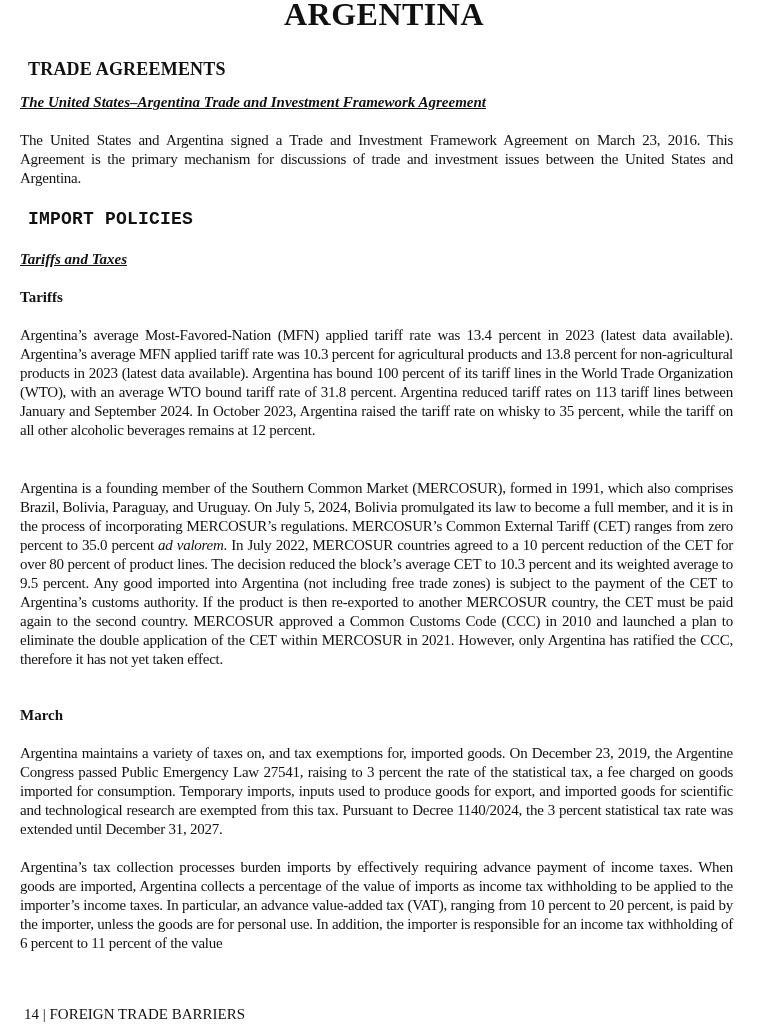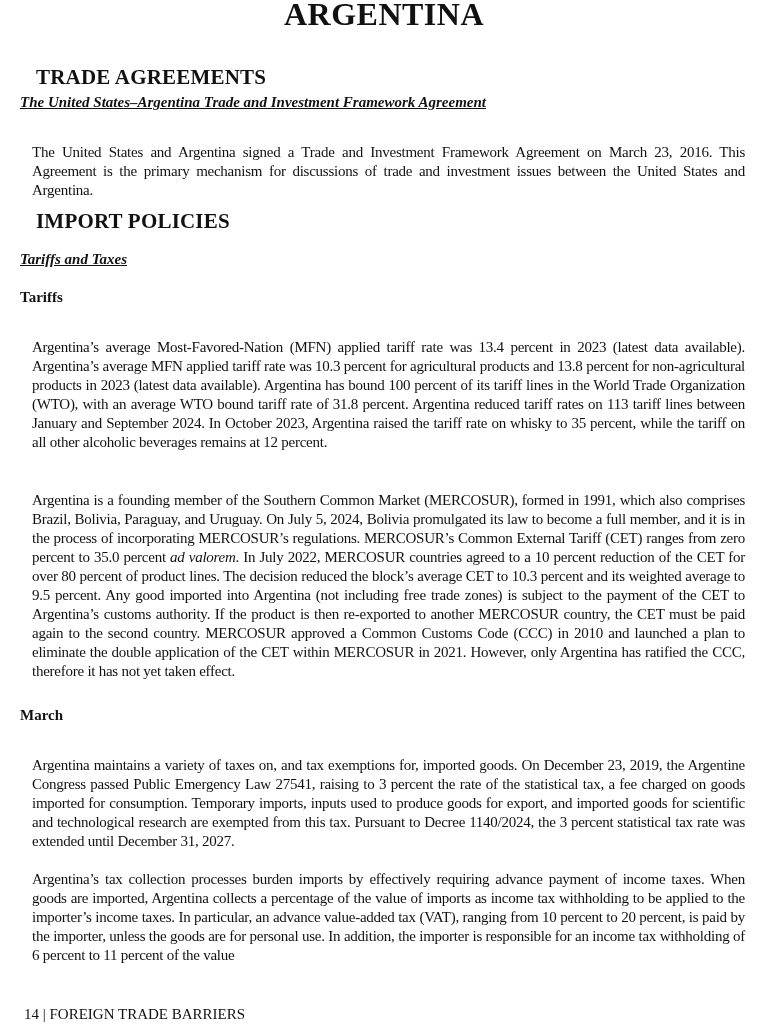--- a/index.html
+++ b/index.html
@@ -24,23 +24,23 @@
       font-weight: bold;
       font-size: 32px;
       letter-spacing: 0.5px;
       margin: 0;
       line-height: 44px;
     }
     .h1 {
       position: absolute;
       left: 20px;
       font-weight: bold;
-      font-size: 21px;
+      font-size: 18px;
       line-height: 26px;
-      margin: 16px;
+      margin: 8px;
       letter-spacing: 0.2px;
     }
     .h2u {
       position: absolute;
       left: 20px;
       font-weight: bold;
       font-size: 15px;
       line-height: 20px;
       text-decoration: underline;
       margin: 0;
@@ -54,21 +54,21 @@
       line-height: 20px;
       margin: 0;
     }
     .para {
       position: absolute;
       left: 20px;
       width: 713px;
       font-size: 15px;
       line-height: 19px;
       text-align: justify;
-      margin: 12px;
+      margin: 0;
       letter-spacing: -0.25px;
     }
     .footer {
       position: absolute;
       left: 20px;
       top: 1000px;
       font-size: 15px;
       line-height: 20px;
       margin: 4px;
     }
@@ -77,21 +77,21 @@
 <body>
 
 <h1 class="doc-title">ARGENTINA</h1>
 
 <h2 class="h1" style="top:48px;">TRADE AGREEMENTS</h2>
 
 <h3 class="h2u" style="top:92px;">The United States–Argentina Trade and Investment Framework Agreement</h3>
 
 <p class="para" style="top:131px;">The United States and Argentina signed a Trade and Investment Framework Agreement on March 23, 2016. This Agreement is the primary mechanism for discussions of trade and investment issues between the United States and Argentina.</p>
 
-<h2 class="h1" style="top:192px;">IMPORT POLICIES</h2>
+<h2 class="h1" style="top:198px;font-family:Liberation Mono, monospace;">IMPORT POLICIES</h2>
 
 <h3 class="h2u" style="top:249px;text-align:center;">Tariffs and Taxes</h3>
 
 <h4 class="h3" style="top:287px;">Tariffs</h4>
 
 <p class="para" style="top:326px;">Argentina’s average Most-Favored-Nation (MFN) applied tariff rate was 13.4 percent in 2023 (latest data available). Argentina’s average MFN applied tariff rate was 10.3 percent for agricultural products and 13.8 percent for non-agricultural products in 2023 (latest data available). Argentina has bound 100 percent of its tariff lines in the World Trade Organization (WTO), with an average WTO bound tariff rate of 31.8 percent. Argentina reduced tariff rates on 113 tariff lines between January and September 2024. In October 2023, Argentina raised the tariff rate on whisky to 35 percent, while the tariff on all other alcoholic beverages remains at 12 percent.</p>
 
 <p class="para" style="top:479px;"><span>Argentina is a founding member of the Southern Common Market (MERCOSUR), formed in 1991, which also comprises Brazil, Bolivia, Paraguay, and Uruguay. On July 5, 2024, Bolivia promulgated its law to become a full member, and it is in the process of incorporating MERCOSUR’s regulations. MERCOSUR’s Common External Tariff (CET) ranges from zero percent to 35.0 percent </span><em>ad valorem</em><span>. In July 2022, MERCOSUR countries agreed to a 10 percent reduction of the CET for over 80 percent of product lines. The decision reduced the block’s average CET to 10.3 percent and its weighted average to 9.5 percent. Any good imported into Argentina (not including free trade zones) is subject to the payment of the CET to Argentina’s customs authority. If the product is then re-exported to another MERCOSUR country, the CET must be paid again to the second country. MERCOSUR approved a Common Customs Code (CCC) in 2010 and launched a plan to eliminate the double application of the CET within MERCOSUR in 2021. However, only Argentina has ratified the CCC, therefore it has not yet taken effect.</span></p>
 
 <h4 class="h3" style="top:705px;">March</h4>

